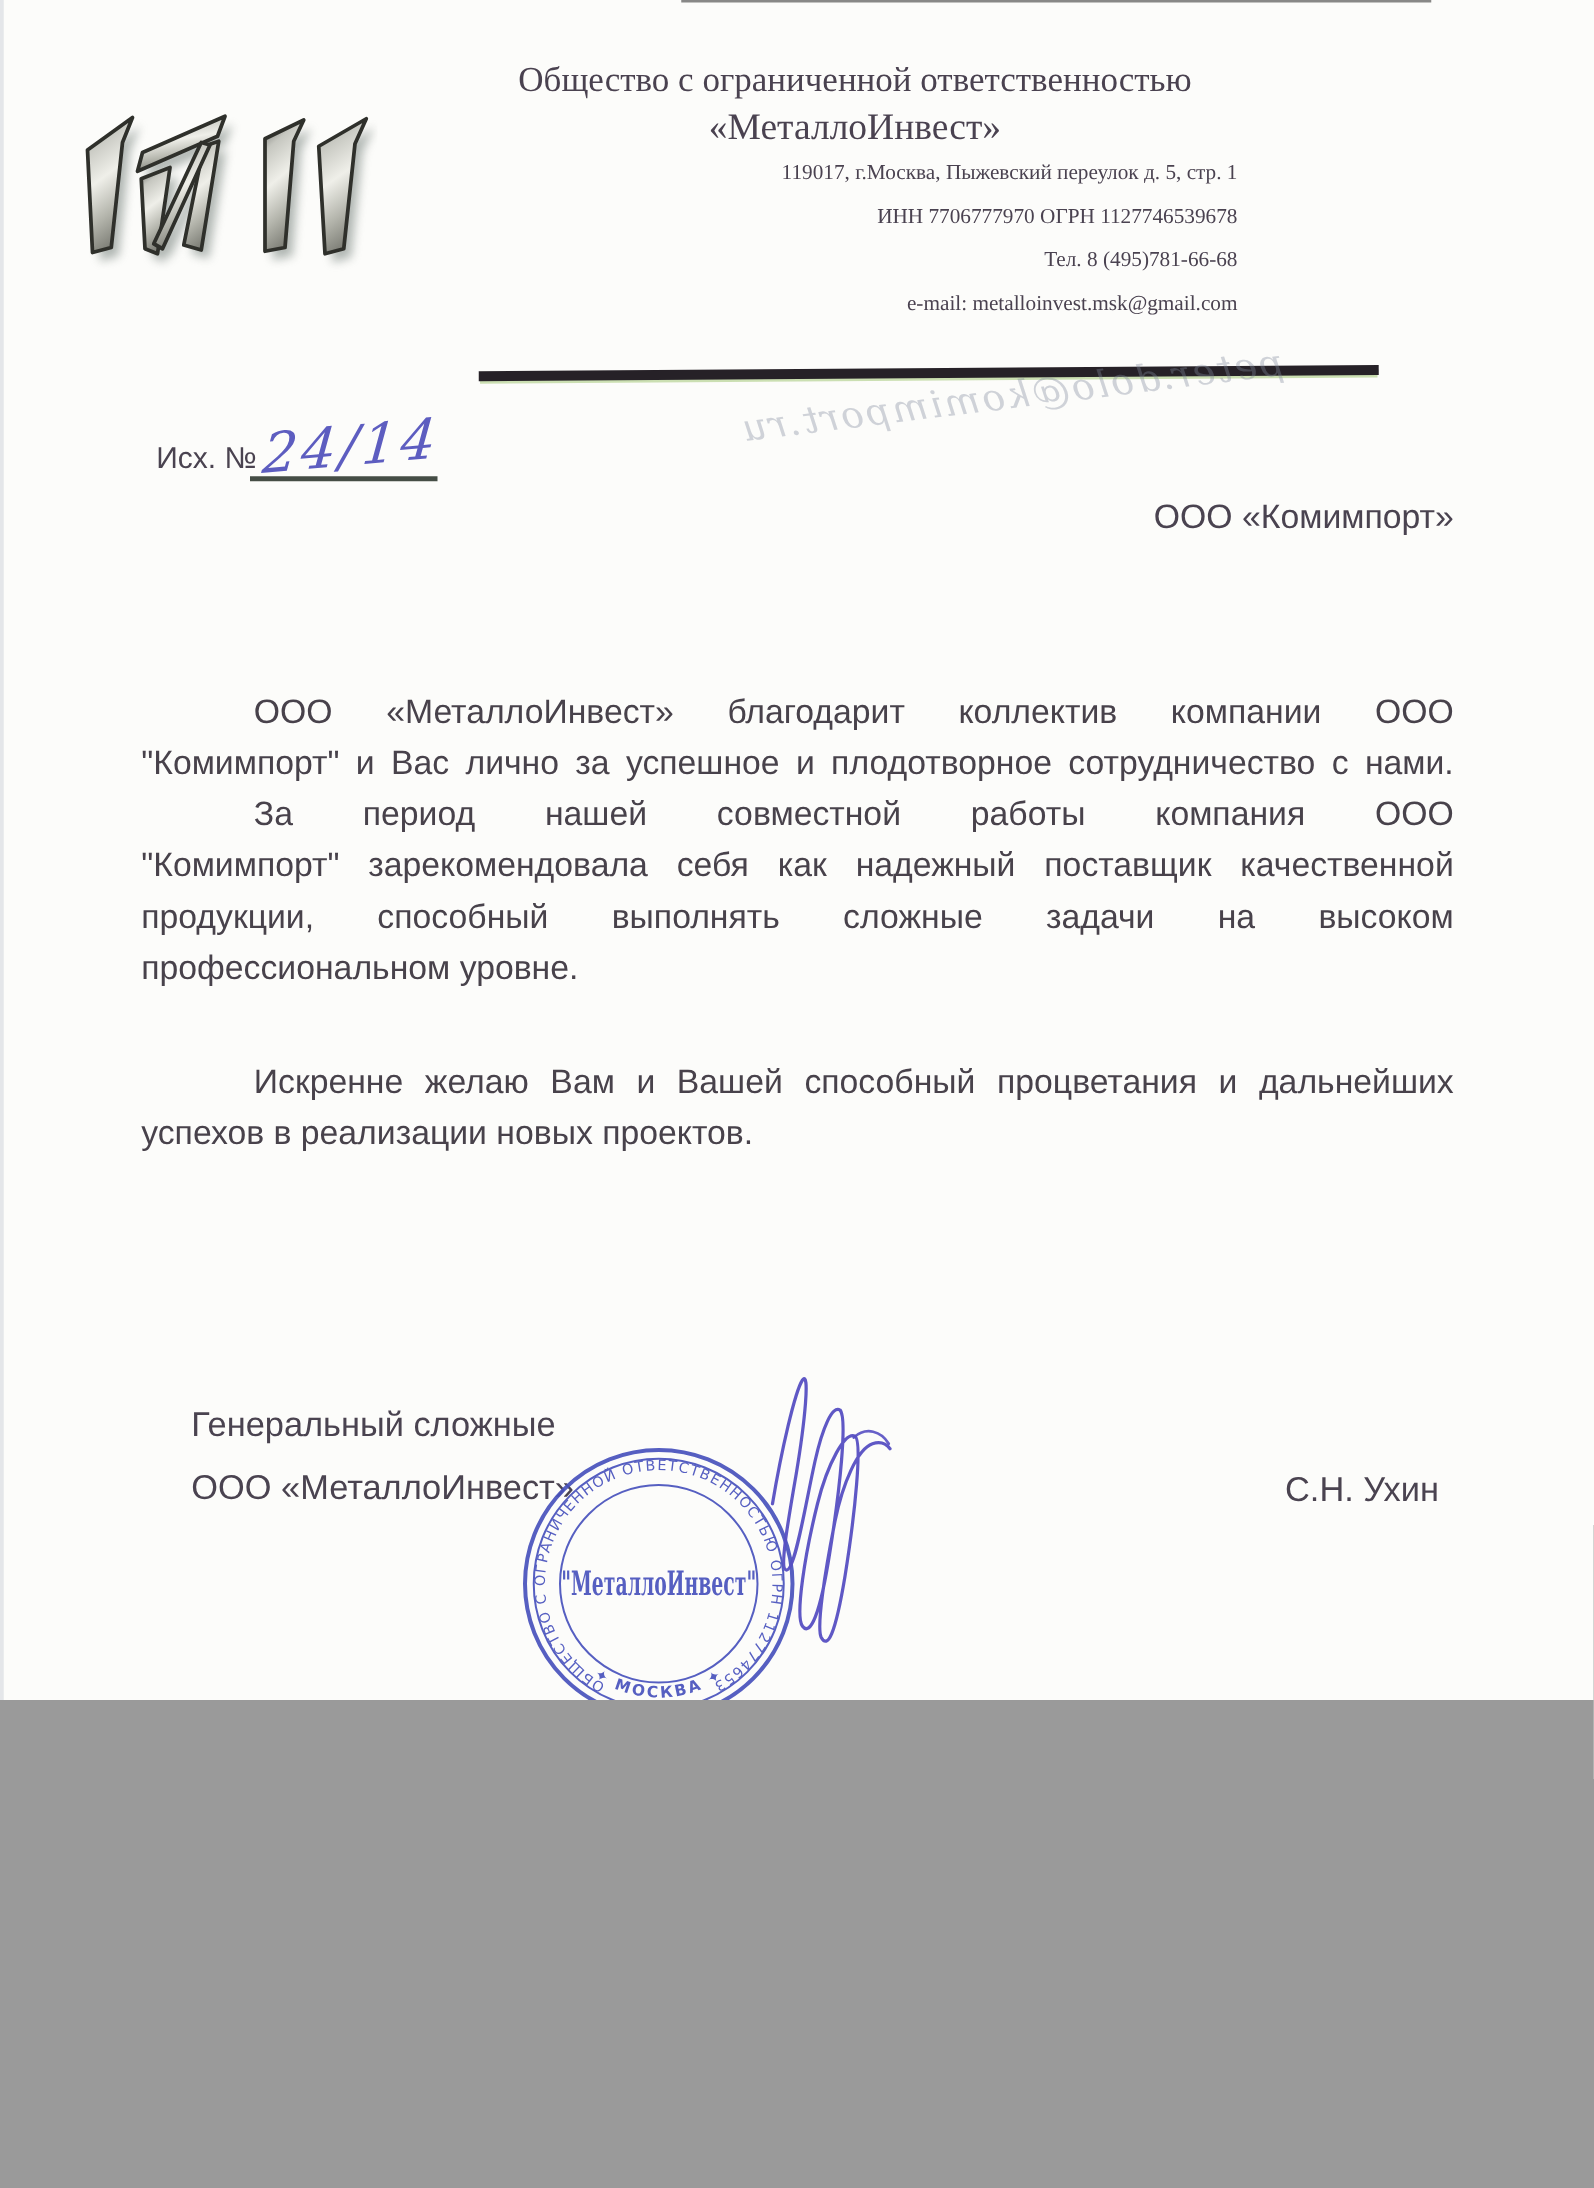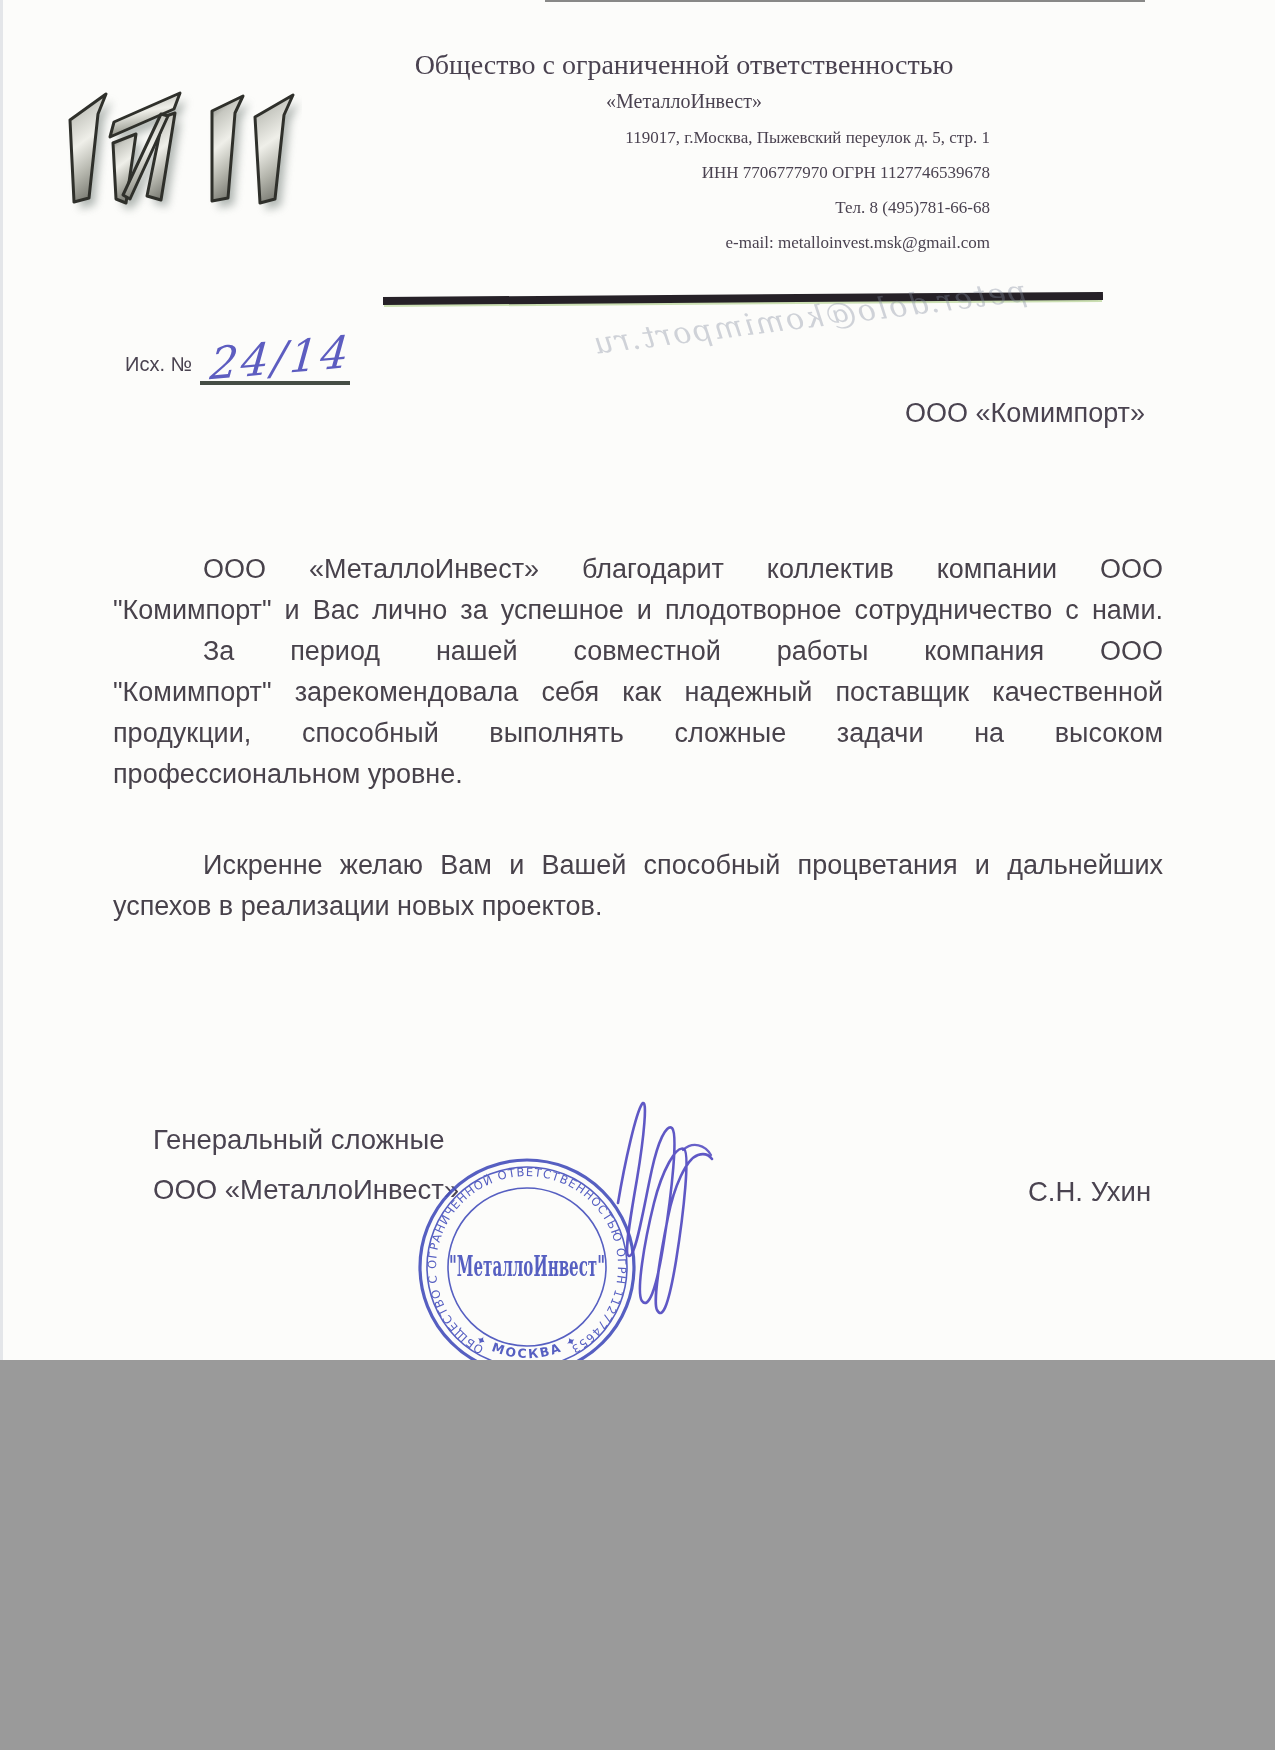--- a/index.html
+++ b/index.html
@@ -17,50 +17,50 @@
 
   
   .logo{position:absolute;left:62px;top:86px;}
   .head{
     position:absolute;left:378px;top:46px;width:612px;
     text-align:center;
     font-family:"Liberation Serif","DejaVu Serif",serif;
     color:#4a4250;
   }
   .head .h-org{font-size:28px;line-height:37px;}
-  .head .h-name{font-size:20px;line-height:37px;}
+  .head .h-name{font-size:30px;line-height:37px;}
   .head .h-small{font-size:17px;line-height:35px;text-align:right;}
 
   .divider{
     position:absolute;left:383px;top:297px;width:720px;height:8px;
     background:#262127;
     transform:rotate(-0.4deg);transform-origin:left center;
     box-shadow:0 3px 0 -1px rgba(130,180,70,.4);
   }
 
   
-  .ref-label{position:absolute;left:125px;top:353px;font-size:20px;color:#4a4350;}
+  .ref-label{position:absolute;left:125px;top:353px;font-size:24px;color:#4a4350;}
   .ref-number{
     position:absolute;left:210px;top:332px;
     font-family:"DejaVu Serif",serif;font-style:italic;
     font-size:44px;color:#5d5dc0;letter-spacing:3px;
     transform:rotate(-5deg) skewX(-10deg);
   }
   .ref-underline{position:absolute;left:200px;top:381px;width:150px;height:4px;background:#454d45;}
 
   .bleed{
     position:absolute;left:648px;top:296px;width:380px;
     font-family:"DejaVu Serif",serif;font-style:italic;
     font-size:30px;letter-spacing:2px;
     color:rgba(128,136,156,.36);
     transform:scale(-1,1) rotate(7deg);
     white-space:nowrap;
   }
 
-  .recipient{position:absolute;top:398px;right:130px;font-size:27px;color:#4a4350;}
+  .recipient{position:absolute;top:398px;right:112px;font-size:27px;color:#4a4350;}
 
   
   .body-block{position:absolute;left:113px;width:1050px;font-size:27px;color:#48424b;}
   .bp1{top:549px;}
   .bp2{top:845px;}
   .line{height:41px;line-height:41px;white-space:normal;}
   .l-just{text-align:justify;text-align-last:justify;}
   .l-indent{padding-left:90px;}
 
   

